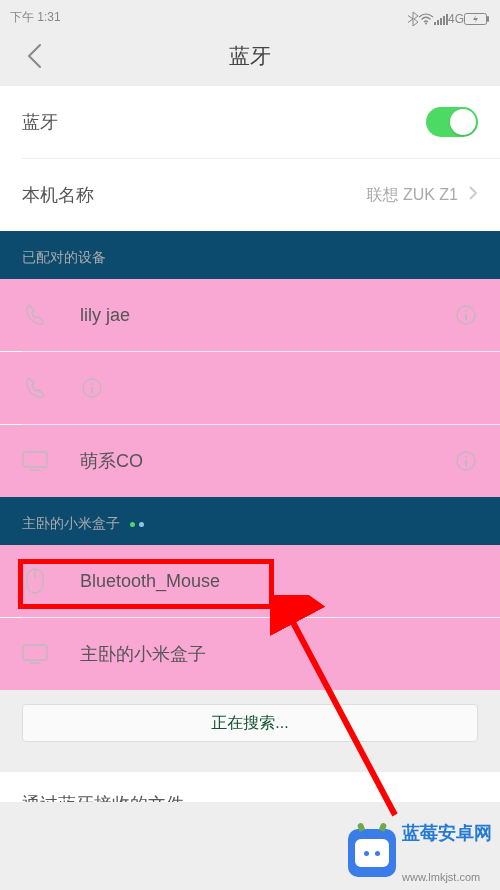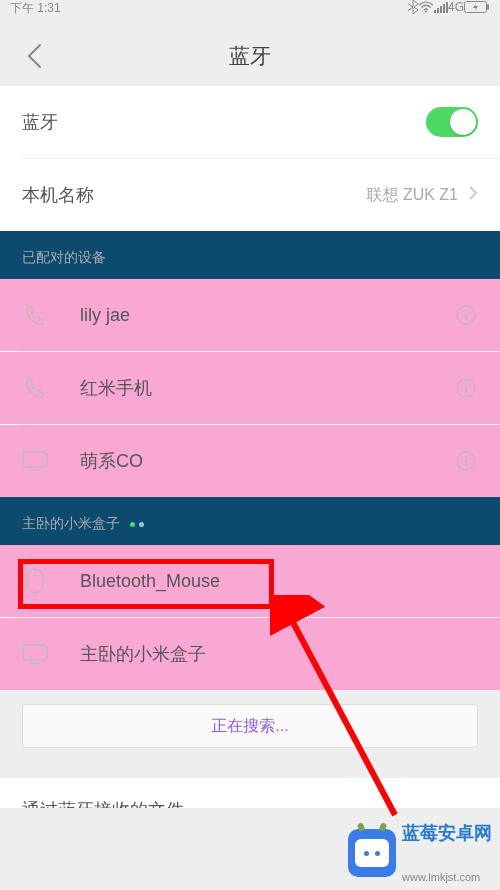--- a/index.html
+++ b/index.html
@@ -8,21 +8,21 @@
     height: 890px;
     background: #eeeeee;
     font-family: -apple-system, "PingFang SC", "Helvetica Neue", Arial, sans-serif;
     color: #333;
     position: relative;
     overflow: hidden;
   }
   .status-bar {
     height: 26px;
     display: flex;
-    align-items: flex-start;
+    align-items: flex-end;
     justify-content: space-between;
     padding: 0 10px;
     font-size: 12px;
     color: #888;
     background: #eeeeee;
   }
   .status-right { display: flex; align-items: center; gap: 0; }
   .status-right svg { display: block; }
   .header {
     height: 60px;
@@ -146,29 +146,29 @@
     pointer-events: none;
     z-index: 10;
   }
   .arrow-svg {
     position: absolute;
     pointer-events: none;
     z-index: 11;
   }
   .search-box {
     margin: 14px 22px 0 22px;
-    height: 44px;
+    height: 38px;
     border: 1px solid #ddd;
     border-radius: 4px;
     background: #fafafa;
     display: flex;
     align-items: center;
     justify-content: center;
     font-size: 16px;
-    color: #8b5cf6;
+    color: #14532d;
   }
   .cut-row {
     padding: 20px 22px 0;
     font-size: 18px;
     color: #555;
     background: #fff;
     margin-top: 30px;
     height: 30px;
     overflow: hidden;
   }
@@ -313,21 +313,20 @@
         </svg>
     </span>
   </div>
   <div class="divider"></div>
   <div class="device-row">
     <span class="device-icon">
       <svg width="24" height="24" viewBox="0 0 24 24">
           <path d="M5 3 C5 3 6 2 7 3 L10 6 C11 7 10 9 9 10 C9 10 10 13 13 15 C13 15 15 13 17 15 L20 18 C21 19 20 21 19 21 C19 21 11 22 6 14 C2 8 5 3 5 3 Z" stroke="#bbb" stroke-width="1.3" fill="none"></path>
         </svg>
     </span>
-    <span class="device-name">红米手机</span>
     <span class="info-btn">
       <svg width="20" height="20" viewBox="0 0 20 20">
           <circle cx="10" cy="10" r="9" stroke="#bbb" stroke-width="1.3" fill="none"></circle>
           <circle cx="10" cy="6" r="1" fill="#bbb"></circle>
           <rect x="9" y="9" width="2" height="6" fill="#bbb"></rect>
         </svg>
     </span>
   </div>
   <div class="divider"></div>
   <div class="device-row">

